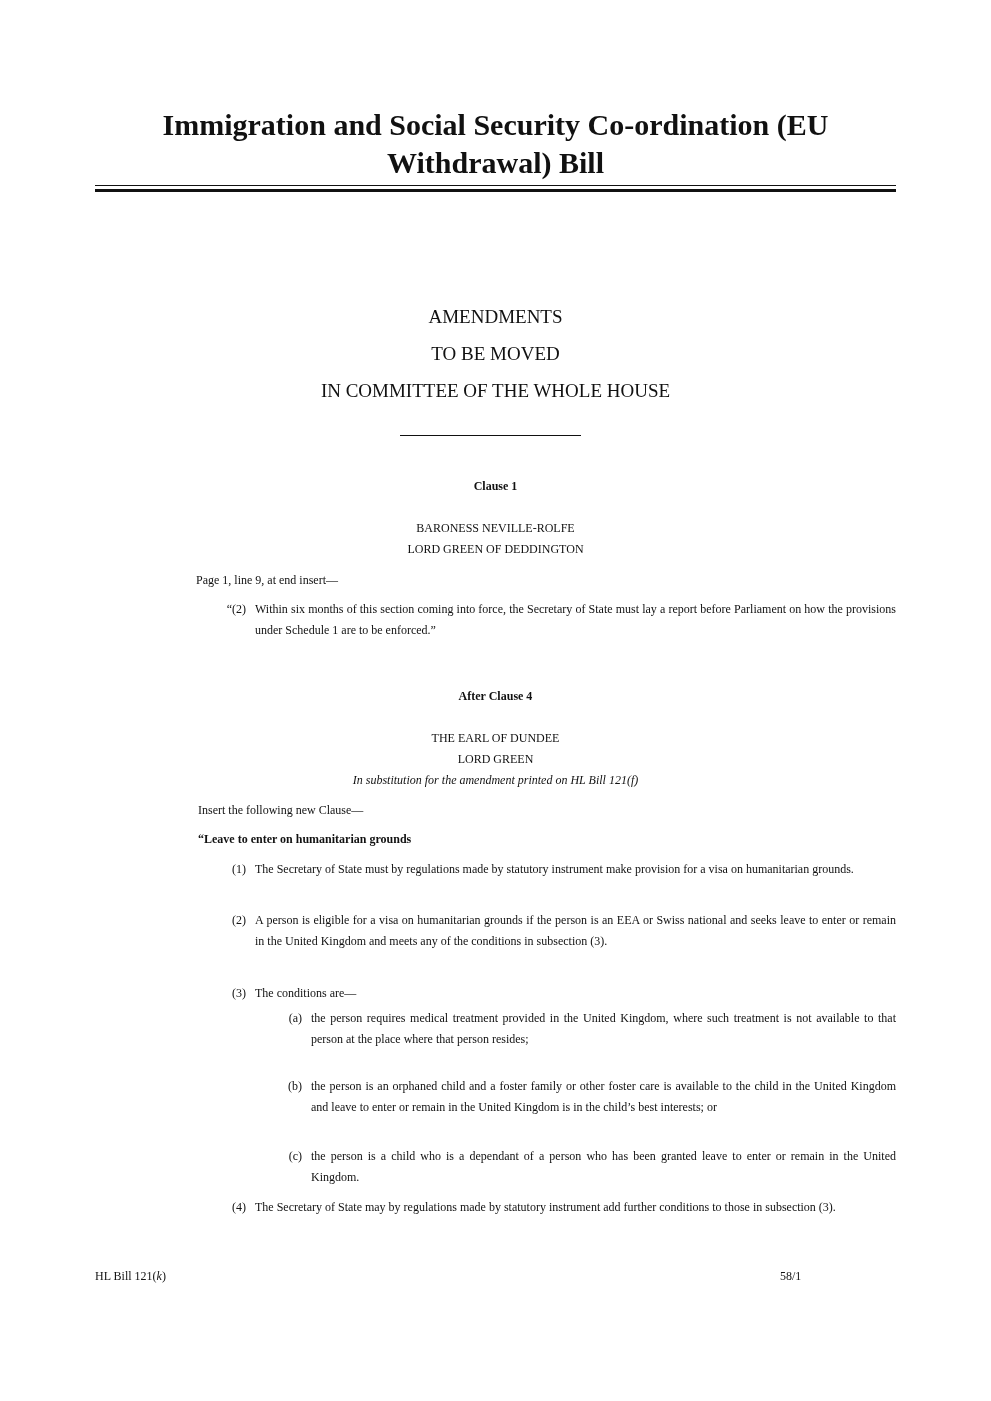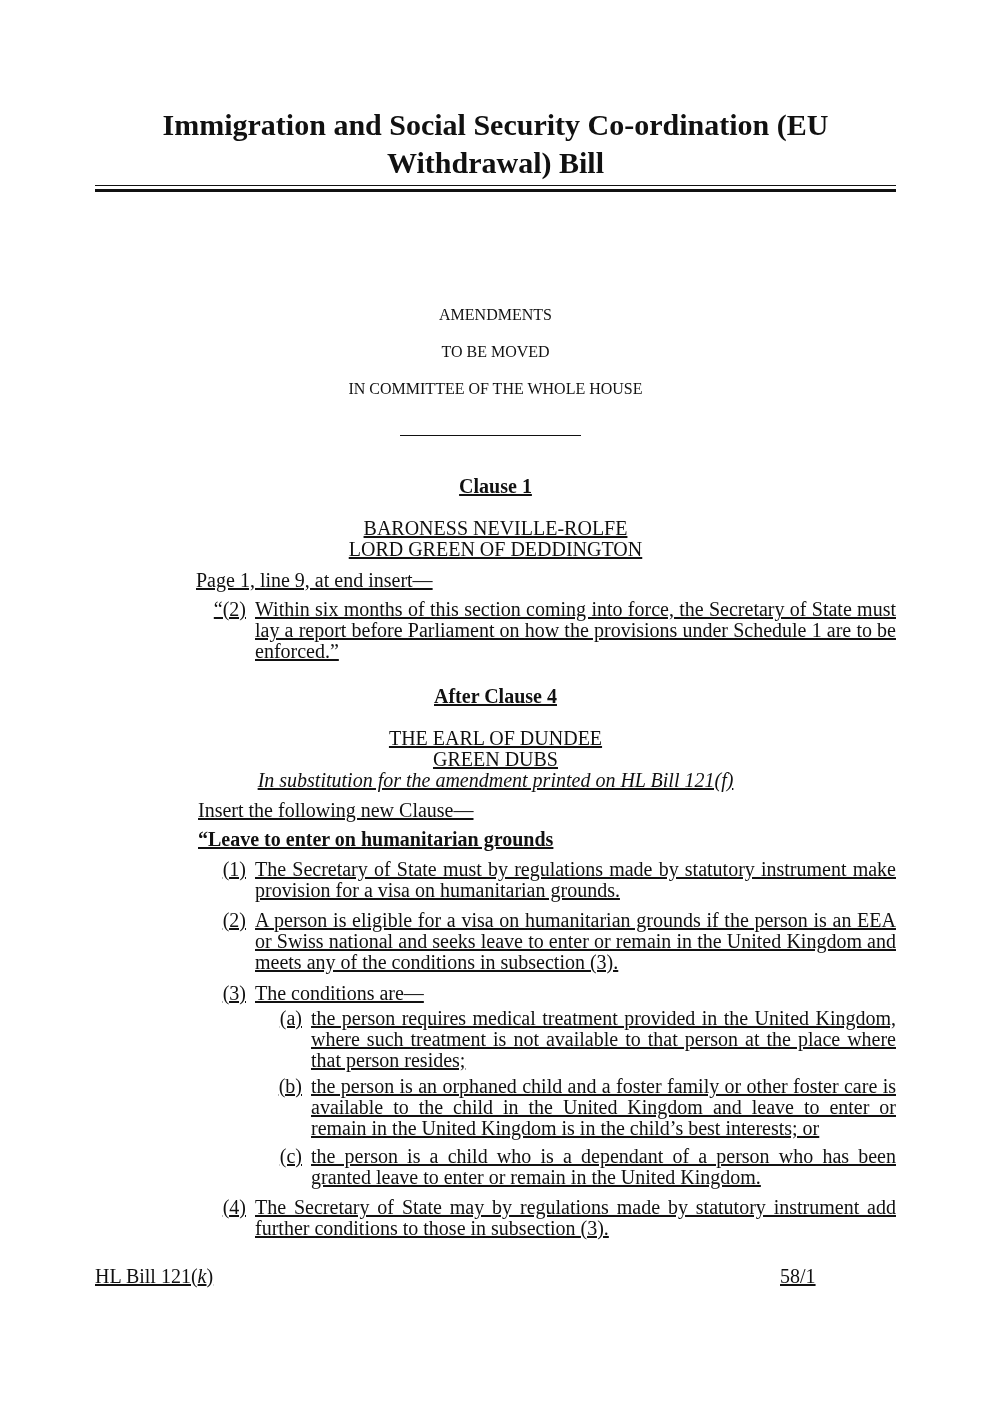--- a/index.html
+++ b/index.html
@@ -1,23 +1,23 @@
 <!DOCTYPE html>
 <html><head>
 <meta charset="utf-8">
 <style>
   html, body { margin: 0; padding: 0; background: #ffffff; }
   body { width: 991px; height: 1401px; position: relative; font-family: "Liberation Serif", "DejaVu Serif", serif; color: #111; }
   .abs { position: absolute; }
   .title { left: 95px; width: 801px; top: 106px; text-align: center; font-weight: bold; font-size: 30px; line-height: 38px; }
   .rule-thin { left: 95px; width: 801px; top: 185px; height: 0; border-top: 1px solid #111; }
   .rule-thick { left: 95px; width: 801px; top: 189px; height: 0; border-top: 3px solid #111; }
-  .center { left: 95px; width: 801px; text-align: center; font-size: 16px; }
+  .center { left: 95px; width: 801px; text-align: center; font-size: 19px; }
   .short-rule { left: 400px; width: 181px; top: 435px; border-top: 1px solid #111; }
-  .body-text { font-size: 20px; line-height: 21px; text-decoration: underline; }
+  .body-text { font-size: 12px; line-height: 21px; }
   .para { text-align: justify; }
   .num { text-align: right; }
 </style>
 </head>
 <body>
 
 <div class="abs title">Immigration and Social Security Co-ordination (EU Withdrawal) Bill</div>
 <div class="abs rule-thin"></div>
 <div class="abs rule-thick"></div>
 
@@ -28,21 +28,21 @@
 
 <div class="abs center body-text" style="top:476px; font-weight:bold;">Clause 1</div>
 <div class="abs center body-text" style="top:518px;text-align:center;">BARONESS NEVILLE-ROLFE</div>
 <div class="abs center body-text" style="top:539px;">LORD GREEN OF DEDDINGTON</div>
 <div class="abs body-text" style="left:196px; top:570px;">Page 1, line 9, at end insert—</div>
 <div class="abs body-text num" style="left:200px; width:46px; top:599px;">“(2)</div>
 <div class="abs body-text para" style="left:255px; width:641px; top:599px;">Within six months of this section coming into force, the Secretary of State must lay a report before Parliament on how the provisions under Schedule 1 are to be enforced.”</div>
 
 <div class="abs center body-text" style="top:686px; font-weight:bold;">After Clause 4</div>
 <div class="abs center body-text" style="top:728px;">THE EARL OF DUNDEE</div>
-<div class="abs center body-text" style="top:749px;">GREEN DUBS</div>
+<div class="abs center body-text" style="top:749px;">LORD GREEN</div>
 <div class="abs center body-text" style="top:770px; font-style:italic;text-align:center;">In substitution for the amendment printed on HL Bill 121(f)</div>
 <div class="abs body-text" style="left:198px; top:800px;">Insert the following new Clause—</div>
 <div class="abs body-text" style="left:198px; top:829px; font-weight:bold;">“Leave to enter on humanitarian grounds</div>
 
 <div class="abs body-text num" style="left:200px; width:46px; top:859px;">(1)</div>
 <div class="abs body-text para" style="left:255px; width:641px; top:859px;">The Secretary of State must by regulations made by statutory instrument make provision for a visa on humanitarian grounds.</div>
 
 <div class="abs body-text num" style="left:200px; width:46px; top:910px;">(2)</div>
 <div class="abs body-text para" style="left:255px; width:641px; top:910px;">A person is eligible for a visa on humanitarian grounds if the person is an EEA or Swiss national and seeks leave to enter or remain in the United Kingdom and meets any of the conditions in subsection (3).</div>
 

